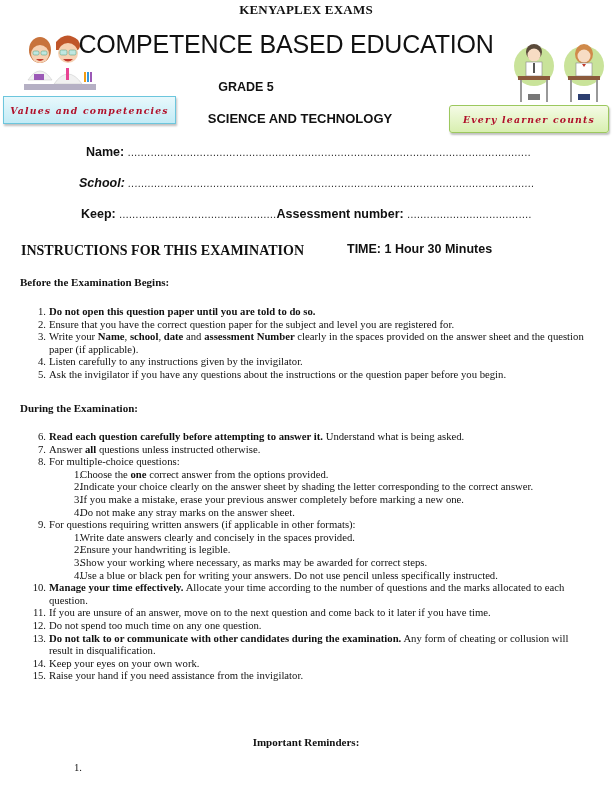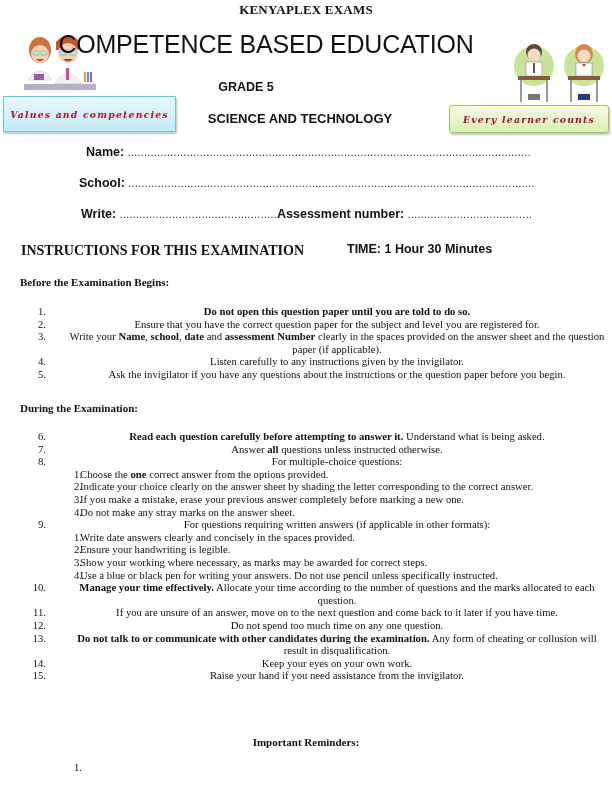--- a/index.html
+++ b/index.html
@@ -2,50 +2,50 @@
 <html><head>
 <meta charset="utf-8">
 <style>
   html, body { margin:0; padding:0; background:#ffffff; }
   body { width:612px; height:792px; position:relative; overflow:hidden; color:#111; }
   .abs { position:absolute; }
   .serif { font-family:"Liberation Serif", "DejaVu Serif", serif; }
   .sans { font-family:"Liberation Sans", "DejaVu Sans", sans-serif; }
 
   #brand { top:2px; left:0; width:612px; text-align:center; font-weight:bold; font-size:13px; letter-spacing:0.2px; }
-  #main-title { top:30px; left:0; width:532px; text-align:center; font-size:25px; letter-spacing:-0.2px; }
+  #main-title { top:30px; left:0; width:532px; text-align:center; font-size:25px; letter-spacing:-0.2px;padding-left:20px; }
   #grade { top:80px; left:0; width:492px; text-align:center; font-size:12.5px; font-weight:bold; }
   #subject { top:111px; left:0; width:600px; text-align:center; font-size:13px; font-weight:bold; }
 
   .badge { font-family:"DejaVu Serif", "Liberation Serif", serif; font-weight:bold; font-style:italic; color:#b0102a; font-size:9.3px; letter-spacing:1.2px; display:flex; align-items:center; justify-content:center; box-sizing:border-box; }
-  #badge-left { top:96px; left:3px; width:173px; height:36px; background:linear-gradient(#e8f8fc,#c3ebf6); border:1px solid #6cc6dd; box-shadow:1px 2px 2px rgba(0,0,0,0.25); }
+  #badge-left { top:96px; left:3px; width:173px; height:28px; background:linear-gradient(#e8f8fc,#c3ebf6); border:1px solid #6cc6dd; box-shadow:1px 2px 2px rgba(0,0,0,0.25); }
   #badge-right { top:105px; left:449px; width:160px; height:28px; background:linear-gradient(#f5fbe6,#d8efb0); border:1px solid #9cc85e; border-radius:3px; box-shadow:1px 2px 2px rgba(0,0,0,0.25); }
 
   .field { font-size:12.5px; font-weight:bold; white-space:nowrap; }
   .dots { font-weight:normal; letter-spacing:0.5px; font-size:10px; }
   #field-name { top:145px; left:86px; }
-  #field-school { top:176px; left:79px; }
+  #field-school { top:176px; left:79px;font-style:italic; }
   #field-date { top:207px; left:81px; }
 
   #instr-title { top:243px; left:21px; font-size:14px; font-weight:bold; }
   #time { top:242px; left:347px; font-size:12.5px; font-weight:bold; }
 
   .section-h { font-size:11px; font-weight:bold; }
   #before-h { top:276px; left:20px; }
   #during-h { top:402px; left:20px; }
   #reminders-h { top:736px; left:0; width:612px; text-align:center; }
 
   .list { font-size:10.7px; line-height:12.6px; }
   .li { position:relative; padding-left:0; }
   .num { position:absolute; text-align:right; }
   #before-list { top:305px; left:0; width:612px; }
   #during-list { top:430px; left:0; width:612px; }
   #rem-list { top:761px; left:0; width:612px; }
   .lvl1 .num { left:24px; width:22px; }
-  .lvl1 .txt { margin-left:67px; display:block; width:540px;text-align:center; }
+  .lvl1 .txt { margin-left:49px; display:block; width:540px; }
   .lvl2 .num { left:60px; width:22px; }
   .lvl2 .txt { margin-left:80px; display:block; width:490px; }
 </style>
 </head>
 <body>
 
 <div id="brand" class="abs serif">KENYAPLEX EXAMS</div>
 
 <div class="abs" style="top:28px;left:20px;width:78px;height:66px;">
   <svg width="78" height="66" viewBox="0 0 78 66">
@@ -112,21 +112,21 @@
 
 <div id="field-name" class="abs sans field">
   <span>Name:</span>
   <span class="dots">...........................................................................................................................</span>
 </div>
 <div id="field-school" class="abs sans field">
   <span>School:</span>
   <span class="dots">............................................................................................................................</span>
 </div>
 <div id="field-date" class="abs sans field">
-  <span>Write:</span>
+  <span>Keep:</span>
   <span class="dots">................................................</span><span>Assessment number:</span>
   <span class="dots">......................................</span>
 </div>
 
 <div id="instr-title" class="abs serif">INSTRUCTIONS FOR THIS EXAMINATION</div>
 <div id="time" class="abs sans">TIME: 1 Hour 30 Minutes</div>
 
 <div id="before-h" class="abs serif section-h">Before the Examination Begins:</div>
 <div id="before-list" class="abs serif list">
     <div class="li lvl1">

